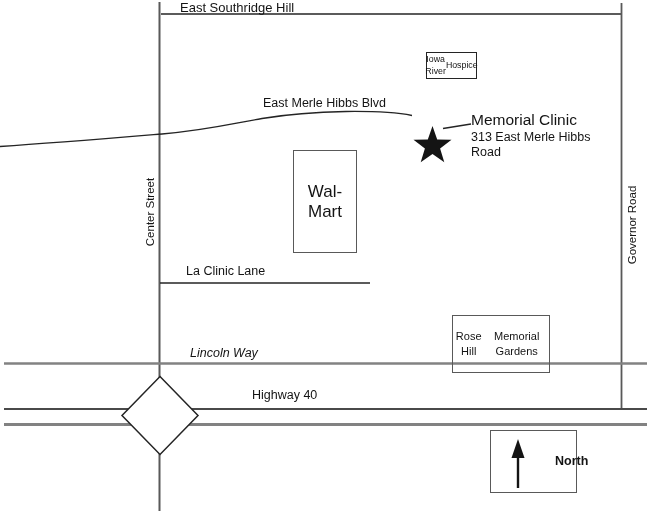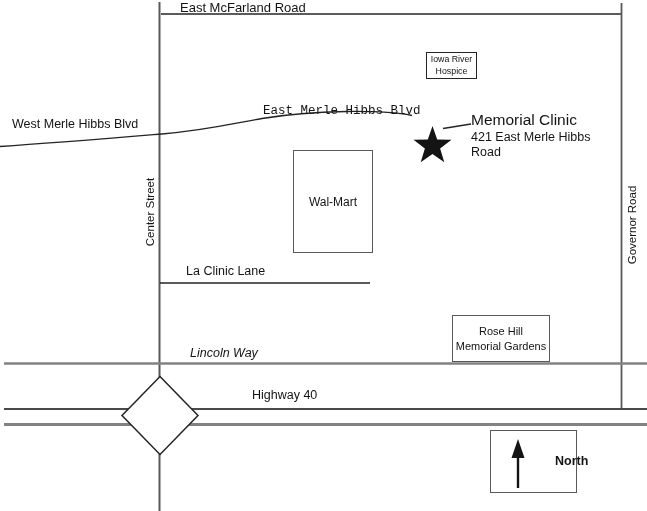--- a/index.html
+++ b/index.html
@@ -32,57 +32,57 @@
   .arrow-shaft { stroke: var(--ink, #111); stroke-width: 2.4; fill: none; }
   .arrow-head  { fill: var(--ink, #111); stroke: none; }
   
   .lbl {
     position: absolute; z-index: 2;
     color: var(--ink, #1a1a1a);
     font-size: 12.5px; line-height: 1.1;
     white-space: nowrap;
   }
   .lbl-southridge { left: 180px; top: 1px; font-size: 13px; }
-  .lbl-east-merle { left: 263px; top: 105px; font-family: Liberation Mono, monospace; }
+  .lbl-east-merle { left: 263px; top: 97px; }
   .lbl-west-merle { left: 12px;  top: 118px; }
   .lbl-clinic-name { left: 471px; top: 111px; font-size: 15.5px; }
   .lbl-clinic-addr1 { left: 471px; top: 131px; }
   .lbl-clinic-addr2 { left: 471px; top: 146px; }
   .lbl-lafrentz { left: 186px; top: 265px; }
   .lbl-lincoln  { left: 190px; top: 347px; font-style: italic; }
   .lbl-hwy30    { left: 252px; top: 389px; }
   .lbl-north    { left: 527px; top: 455px; font-weight: 600; padding-left: 28px; }
   .lbl-vert {
     transform: translate(-50%, -50%) rotate(-90deg);
     font-size: 11.5px;
   }
   .lbl-center-st { left: 150px; top: 212px; }
   .lbl-governor  { left: 632px; top: 225px; }
   
   .place-box {
     position: absolute; z-index: 2;
     box-sizing: border-box;
     border: 1.8px solid var(--box-border, #595959);
     background: transparent;
-    display: flex; flex-direction: column;
+    display: flex; flex-direction: row;
     align-items: center; justify-content: center;
     text-align: center;
     color: var(--ink, #1a1a1a);
   }
   .box-hospice {
     left: 426px; top: 52px; width: 51px; height: 27px;
     border-width: 1.3px; border-color: var(--road-dark, #2b2b2b);
     font-size: 8.8px; line-height: 1.3;
   }
   .box-walmart {
-    left: 293px; top: 150px; width: 80px; height: 103px;
-    font-size: 12px;
+    left: 293px; top: 150px; width: 64px; height: 103px;
+    font-size: 17px;
   }
   .box-rosehill {
-    left: 452px; top: 315px; width: 98px; height: 47px;
+    left: 452px; top: 315px; width: 98px; height: 58px;
     font-size: 11px; line-height: 1.35;
   }
   .box-north {
     left: 490px; top: 430px; width: 87px; height: 63px;
   }
 </style>
 </head>
 <body>
 
 <div class="map-canvas">
@@ -100,31 +100,30 @@
 
     <polygon class="diamond" points="160,376.5 198,415.5 160,454.5 122,415.5"></polygon>
 
     <line class="rd-thin" x1="443" y1="128.5" x2="471" y2="124"></line>
     <polygon class="star" points="432.5,126 437.2,139.5 451.5,139.8 440.1,148.5 444.3,162.2 432.5,154 420.7,162.2 424.9,148.5 413.5,139.8 427.8,139.5"></polygon>
 
     <line class="arrow-shaft" x1="518" y1="488" x2="518" y2="455"></line>
     <polygon class="arrow-head" points="518,439 511.5,458 524.5,458"></polygon>
   </svg>
 
-  <div class="lbl lbl-southridge">East McFarland Road</div>
+  <div class="lbl lbl-southridge">East Southridge Hill</div>
   <div class="lbl lbl-east-merle">East Merle Hibbs Blvd</div>
-  <div class="lbl lbl-west-merle">West Merle Hibbs Blvd</div>
   <div class="lbl lbl-vert lbl-center-st">Center Street</div>
   <div class="lbl lbl-vert lbl-governor">Governor Road</div>
   <div class="lbl lbl-lafrentz">La Clinic Lane</div>
   <div class="lbl lbl-lincoln">Lincoln Way</div>
   <div class="lbl lbl-hwy30">Highway 40</div>
 
   <div class="lbl lbl-clinic-name">Memorial Clinic</div>
-  <div class="lbl lbl-clinic-addr1">421 East Merle Hibbs</div>
+  <div class="lbl lbl-clinic-addr1">313 East Merle Hibbs</div>
   <div class="lbl lbl-clinic-addr2">Road</div>
 
   <div class="place-box box-hospice">
     <span>Iowa River</span>
     <span>Hospice</span>
   </div>
   <div class="place-box box-walmart">
     <span>Wal-Mart</span>
   </div>
   <div class="place-box box-rosehill">

